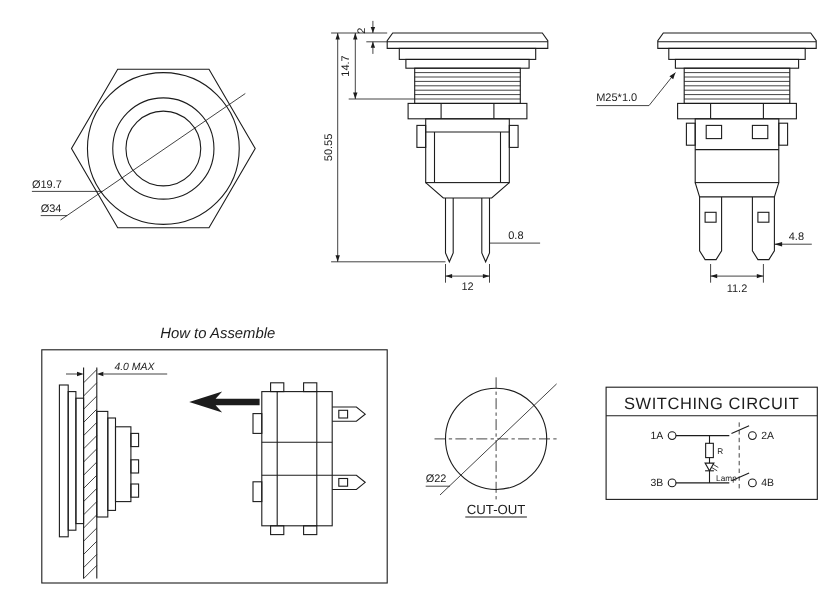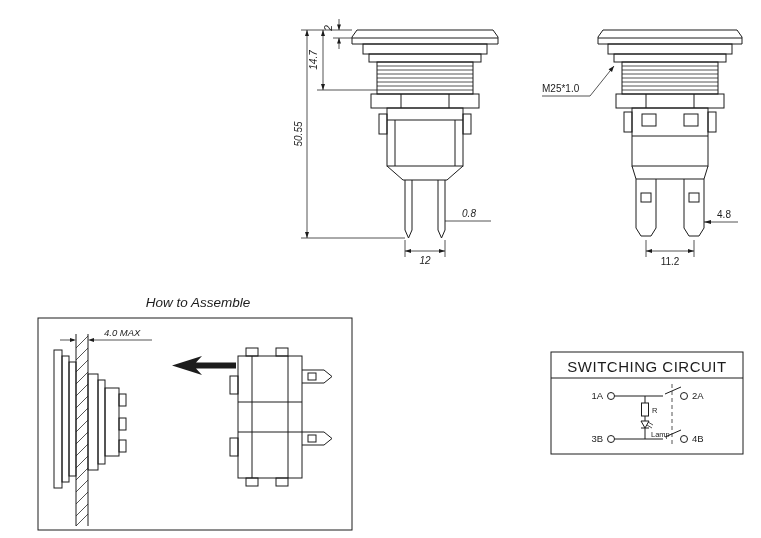--- a/index.html
+++ b/index.html
@@ -15,22 +15,39 @@
   .dimS { font-size:9.5px; }
   .titleTxt { font-size:13.5px; }
   .ctitle { font-size:15px; letter-spacing:.5px; }
   .tiny { font-size:7.5px; }
 </style>
 </head>
 <body>
 
 <div id="canvas">
 
-
-  <div class="view" style="left:293px; top:14px;font-style:italic;">
+  <div class="view" style="left:25px; top:40px;">
+    <svg width="215" height="185" viewBox="0 0 215 185">
+      <g>
+        <polygon class="s" points="207,95 165,23 82,23 40,95 82,167 165,167"></polygon>
+        <circle class="s" cx="123.5" cy="95" r="69"></circle>
+        <circle class="s" cx="123.5" cy="95" r="46"></circle>
+        <circle class="s" cx="123.5" cy="95" r="34"></circle>
+      </g>
+      <g>
+        <line class="t" x1="30" y1="160" x2="198" y2="45"></line>
+        <text class="dim" x="4" y="131">Ø19.7</text>
+        <line class="t" x1="4" y1="134" x2="68" y2="134"></line>
+        <text class="dim" x="12" y="153">Ø34</text>
+        <line class="t" x1="12" y1="156" x2="36" y2="156"></line>
+      </g>
+    </svg>
+  </div>
+
+  <div class="view" style="left:293px; top:14px;">
     <svg width="215" height="252" viewBox="0 0 215 252">
       <g>
         <path class="s" d="M59,30 V23 L64,16 H200 L205,23 V30 Z"></path>
         <line class="s" x1="59" y1="24" x2="205" y2="24"></line>
         <rect class="s" x="70" y="30" width="124" height="10"></rect>
         <rect class="s" x="76" y="40" width="112" height="8"></rect>
         <rect class="s" x="84" y="48" width="96" height="32"></rect>
         <path class="t" d="M84,52 H180 M84,56 H180 M84,60 H180 M84,64 H180 M84,68 H180 M84,72 H180 M84,76 H180"></path>
         <rect class="s" x="78" y="80" width="108" height="14"></rect>
         <line class="s" x1="108" y1="80" x2="108" y2="94"></line>
@@ -166,20 +183,32 @@
         <line class="s" x1="208" y1="110" x2="272" y2="110"></line>
         <line class="s" x1="208" y1="140" x2="272" y2="140"></line>
         <path class="s" d="M272,78 H294 L302,84.5 L294,91 H272"></path>
         <rect class="s" x="278" y="81" width="8" height="7"></rect>
         <path class="s" d="M272,140 H294 L302,146.5 L294,153 H272"></path>
         <rect class="s" x="278" y="143" width="8" height="7"></rect>
       </g>
     </svg>
   </div>
 
+  <div class="view" style="left:383px; top:336px;">
+    <svg width="140" height="142" viewBox="0 0 140 142">
+      <circle class="s" cx="68" cy="63" r="46"></circle>
+      <path class="t" d="M12,63 H124" stroke-dasharray="10 3 3 3"></path>
+      <path class="t" d="M68,7 V119" stroke-dasharray="10 3 3 3"></path>
+      <line class="t" x1="17" y1="114" x2="123" y2="13"></line>
+      <text class="dim" x="4" y="102">Ø22</text>
+      <line class="t" x1="4" y1="106" x2="26" y2="106"></line>
+      <text class="dim" x="68" y="131" text-anchor="middle" style="font-size:12px">CUT-OUT</text>
+      <line class="s" x1="40" y1="134" x2="96" y2="134"></line>
+    </svg>
+  </div>
 
   <div class="view" style="left:545px; top:347px;">
     <svg width="205" height="112" viewBox="0 0 205 112">
       <rect class="s" x="6" y="5" width="192" height="102"></rect>
       <text class="ctitle" x="102" y="25" text-anchor="middle">SWITCHING CIRCUIT</text>
       <line class="s" x1="6" y1="31" x2="198" y2="31"></line>
       <g>
         <text class="dimS" x="58" y="52" text-anchor="end">1A</text>
         <circle class="s" cx="66" cy="49" r="3.5"></circle>
         <line class="s" x1="69.5" y1="49" x2="118" y2="49"></line>

